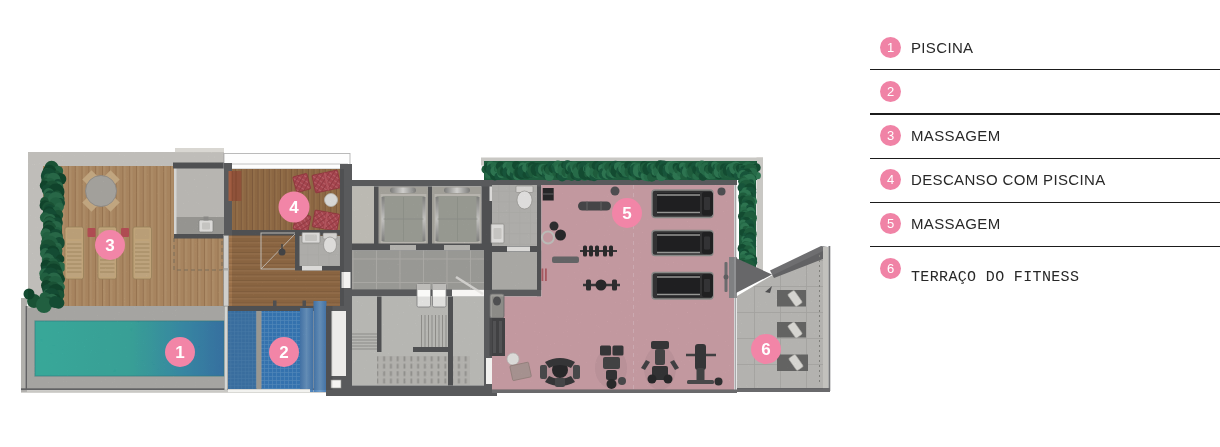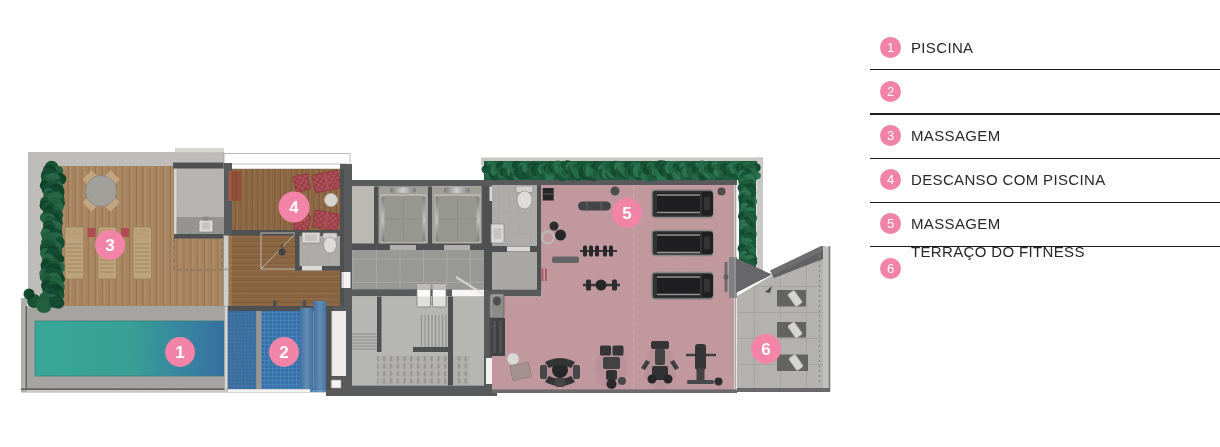--- a/index.html
+++ b/index.html
@@ -1118,14 +1118,14 @@
 <div class="legcirc" style="top:124.9px;">3</div>
 <div class="leglab" style="top:124.9px;">MASSAGEM</div>
 
 <div class="legcirc" style="top:169.1px;">4</div>
 <div class="leglab" style="top:169.1px;">DESCANSO COM PISCINA</div>
 
 <div class="legcirc" style="top:213.3px;">5</div>
 <div class="leglab" style="top:213.3px;">MASSAGEM</div>
 
 <div class="legcirc" style="top:257.5px;">6</div>
-<div class="leglab" style="top:241px;">TERRAÇO DO FITNESS</div>
+<div class="leglab" style="top:267px;font-family:Liberation Mono, monospace;">TERRAÇO DO FITNESS</div>
 </div>
 
 </body></html>

